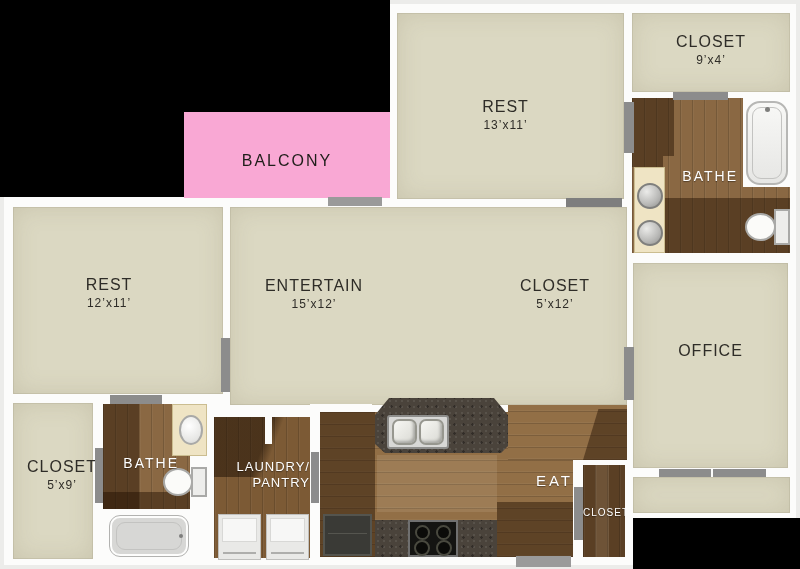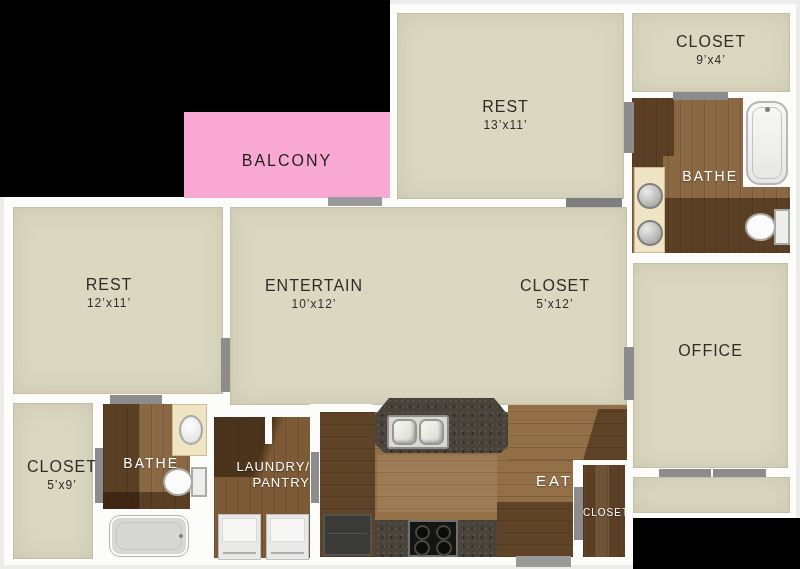--- a/index.html
+++ b/index.html
@@ -90,21 +90,21 @@
   <div class="abs beige" style="left:13px;top:207px;width:210px;height:187px;">
     <div class="lblset" style="left:-18px;right:0;top:69px;">
       <div class="lbl">REST</div>
       <div class="dims">12’x11’</div>
     </div>
   </div>
 
   <div class="abs beige" style="left:230px;top:207px;width:397px;height:198px;">
     <div class="lblset" style="left:84px;top:70px;transform:translateX(-50%);white-space:nowrap;">
       <div class="lbl">ENTERTAIN</div>
-      <div class="dims">10’x12’</div>
+      <div class="dims">15’x12’</div>
     </div>
     <div class="lblset" style="left:325px;top:70px;transform:translateX(-50%);white-space:nowrap;">
       <div class="lbl">CLOSET</div>
       <div class="dims">5’x12’</div>
     </div>
   </div>
 
   <div class="abs beige" style="left:13px;top:403px;width:80px;height:156px;">
     <div class="lblset" style="left:0;right:-18px;top:55px;">
       <div class="lbl">CLOSET</div>

